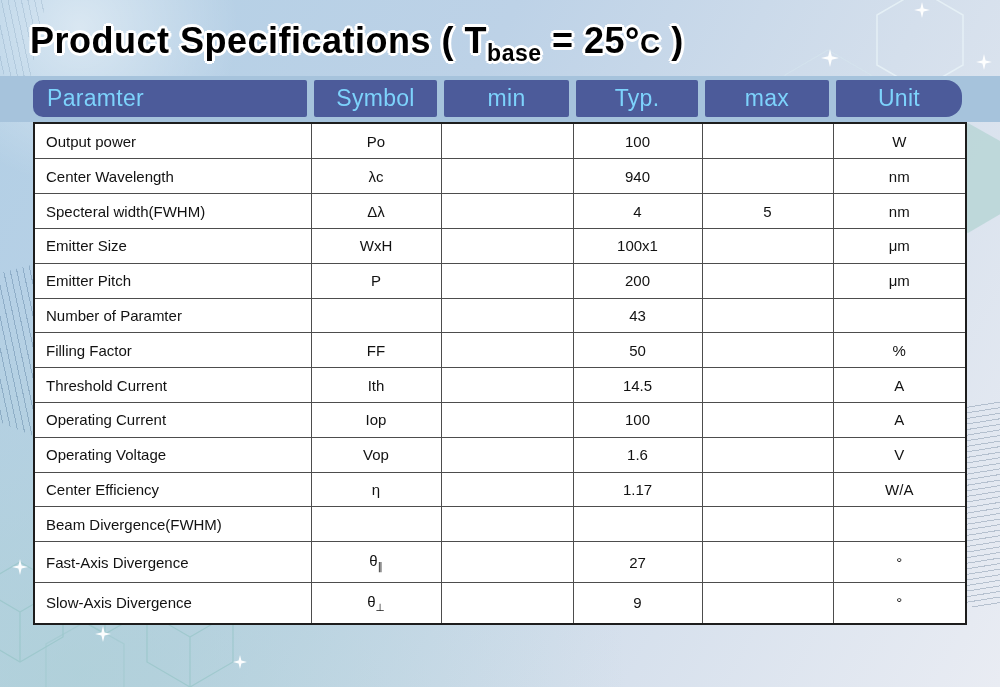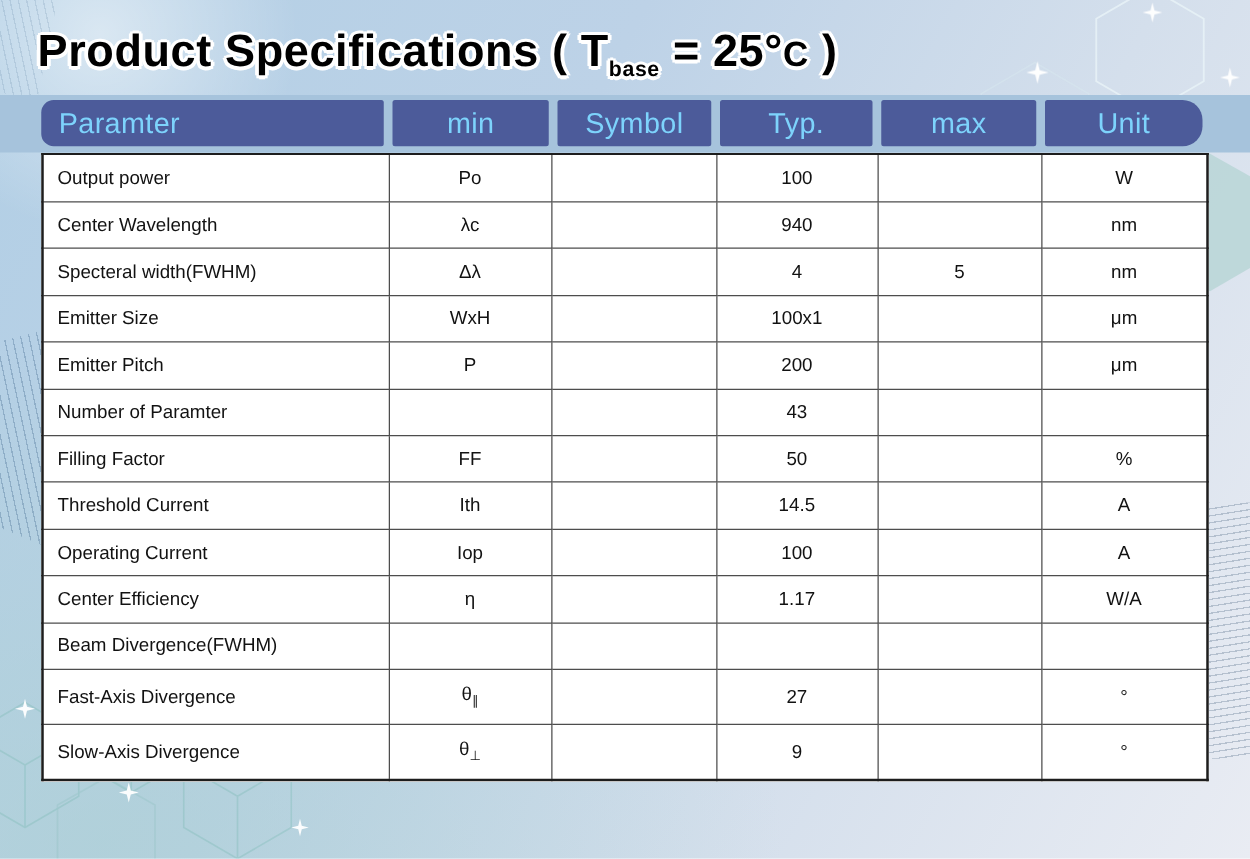--- a/index.html
+++ b/index.html
@@ -31,21 +31,21 @@
   .deco-hex-tr { right:0; top:0; }
   .deco-hex-bl { left:0; bottom:0; }
 
   
   .page-title {
     position:absolute; left:30px; top:20px; color:#000;
     font-size:36px; font-weight:bold; letter-spacing:.5px; white-space:nowrap;
     text-shadow:-2px -2px 0 #fff, 2px -2px 0 #fff, -2px 2px 0 #fff, 2px 2px 0 #fff,
                 -3px 0 0 #fff, 3px 0 0 #fff, 0 -3px 0 #fff, 0 3px 0 #fff;
   }
-  .page-title sub { font-size:17px; font-weight:bold; }
+  .page-title sub { font-size:23px; font-weight:bold; }
   .page-title .cbig { font-size:28px; }
 
   
   .header-band { position:absolute; left:0; top:76px; width:1000px; height:46px; background:#a6c3dc; }
   .header-row { position:absolute; left:33px; top:80px; width:932px; display:flex; gap:7px; }
   .pill {
     box-sizing:border-box; height:37px; background:#4c5b9a; color:#7dd3fc;
     display:flex; align-items:center; justify-content:center;
     font-size:23px; letter-spacing:.3px; border-radius:2px;
   }
@@ -113,22 +113,22 @@
     </g>
   </svg>
 
   <div class="page-title">
     <span>Product Specifications</span><span> ( </span><span>T</span><sub>base</sub><span> = 25</span><span>°</span><span class="cbig">C</span><span> )</span>
   </div>
 
   <div class="header-band"></div>
   <div class="header-row">
     <div class="pill first">Paramter</div>
+    <div class="pill c2">Symbol</div>
     <div class="pill c3">min</div>
-    <div class="pill c2">Symbol</div>
     <div class="pill c4">Typ.</div>
     <div class="pill c5">max</div>
     <div class="pill last">Unit</div>
   </div>
 
   <table class="spec-table">
     <colgroup>
       <col style="width:277px">
         <col style="width:130px">
         <col style="width:132px">
@@ -203,20 +203,28 @@
         </tr>
         <tr>
           <td class="col-param">Operating Current</td>
           <td class="col-symbol"><span>Iop</span></td>
           <td class="col-min"></td>
           <td class="col-typ">100</td>
           <td class="col-max"></td>
           <td class="col-unit">A</td>
         </tr>
         <tr>
+          <td class="col-param">Operating Voltage</td>
+          <td class="col-symbol"><span>Vop</span></td>
+          <td class="col-min"></td>
+          <td class="col-typ">1.6</td>
+          <td class="col-max"></td>
+          <td class="col-unit">V</td>
+        </tr>
+        <tr>
           <td class="col-param">Center Efficiency</td>
           <td class="col-symbol"><span>η</span></td>
           <td class="col-min"></td>
           <td class="col-typ">1.17</td>
           <td class="col-max"></td>
           <td class="col-unit">W/A</td>
         </tr>
         <tr>
           <td class="col-param">Beam Divergence(FWHM)</td>
           <td class="col-symbol"><span></span></td>

